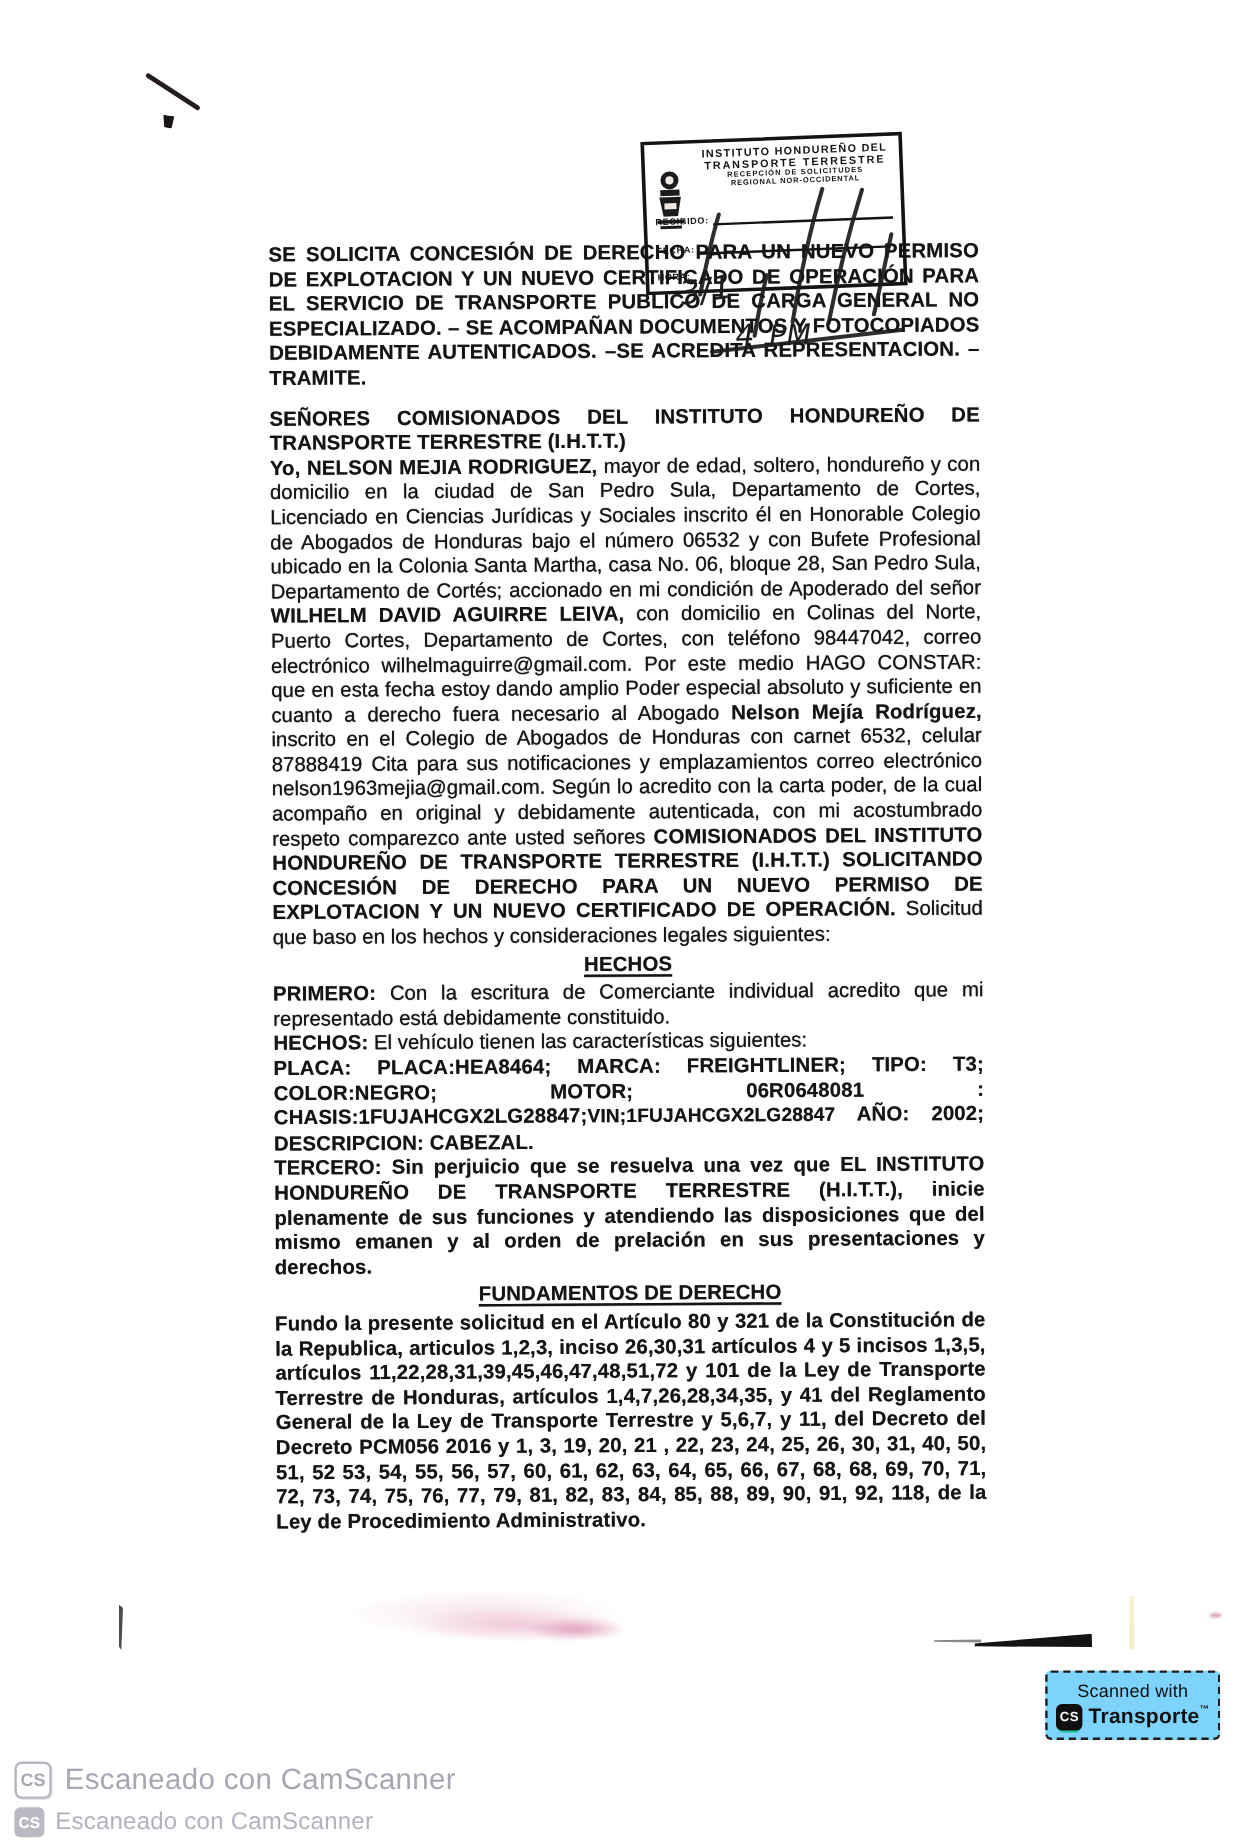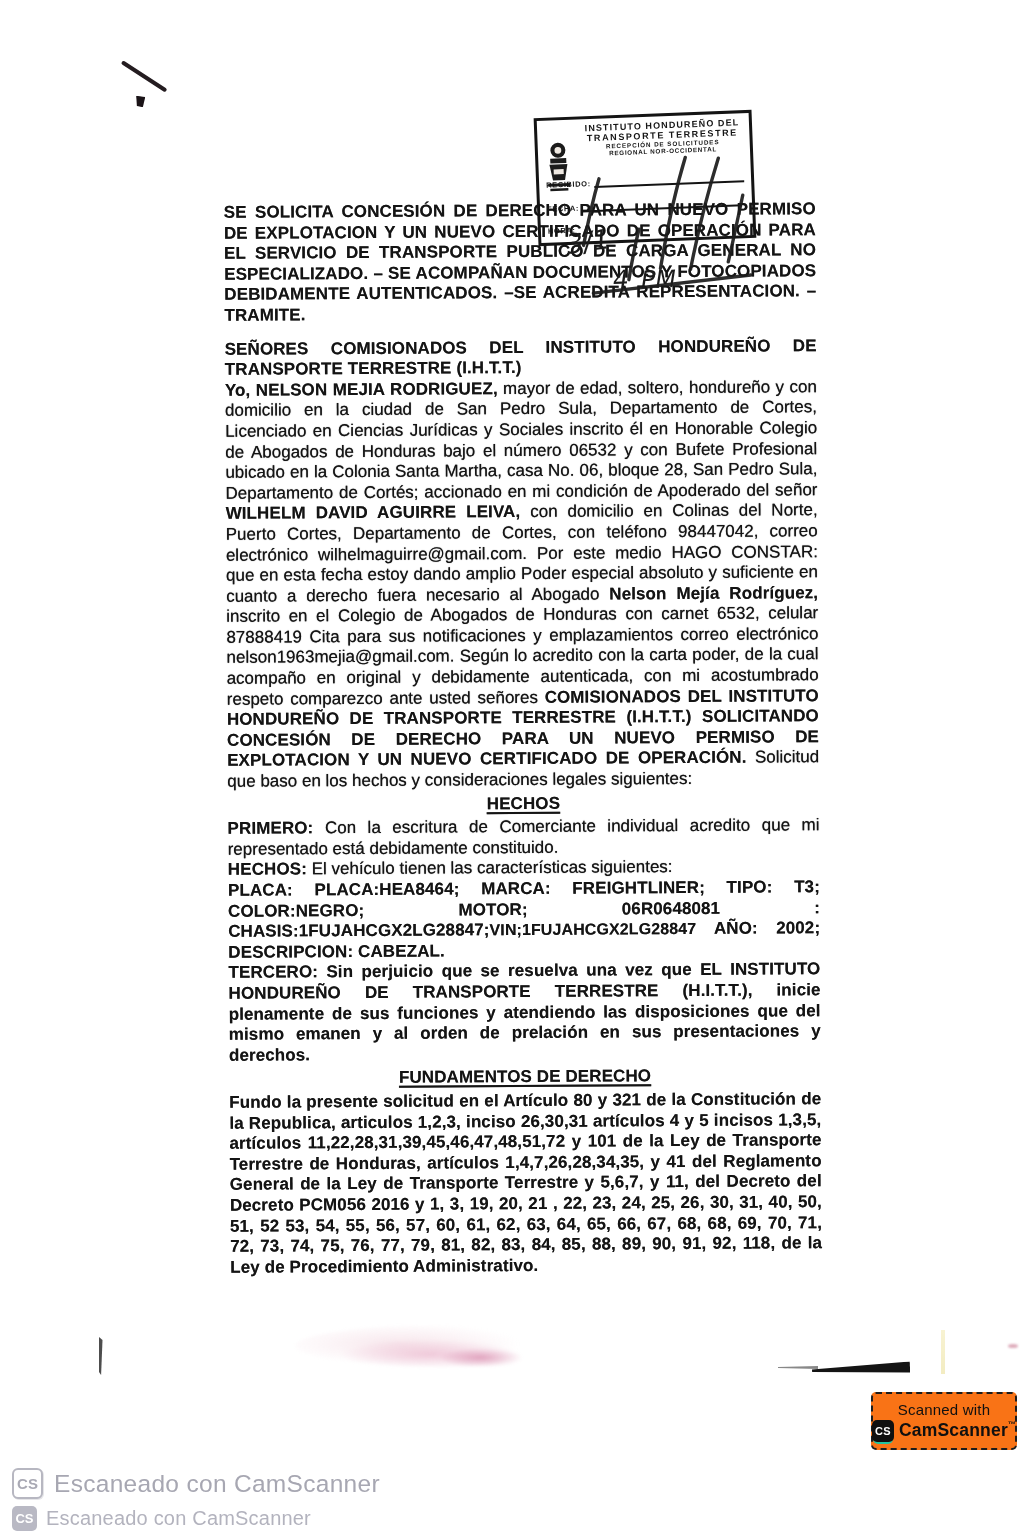--- a/index.html
+++ b/index.html
@@ -70,21 +70,21 @@
   .black-wedge{position:absolute;left:812px;top:1362px;width:98px;height:13px;background:#141414;
     clip-path:polygon(0 52%,100% 2%,100% 88%,0 70%);transform:rotate(-1deg);}
   .wedge-tail{position:absolute;left:778px;top:1366px;width:40px;height:3px;background:#555;
     clip-path:polygon(0 30%,100% 0,100% 100%,0 70%);opacity:.7;}
   .edge-sliver{position:absolute;left:99px;top:1337px;width:3.5px;height:38px;background:#2e2e2e;opacity:.85;
     clip-path:polygon(0 0,100% 8%,60% 100%,0 92%);}
 
   
   .scan-badge{
     position:absolute;left:871px;top:1392px;width:146px;height:58px;box-sizing:border-box;
-    border:2px dashed #1d1d1d;border-radius:5px;background:#f97316;
+    border:2px dashed #1d1d1d;border-radius:5px;background:#7dd3fc;
     display:flex;flex-direction:column;align-items:center;justify-content:center;gap:2px;
   }
   .badge-top{font-size:15px;color:#101010;letter-spacing:.2px;}
   .badge-row{display:flex;align-items:center;gap:5px;}
   .cs-logo{width:22px;height:22px;position:relative;}
   .cs-logo .sq{position:absolute;inset:0;background:#101010;border-radius:5px;
     display:flex;align-items:center;justify-content:center;color:#fff;font-weight:700;font-size:11px;letter-spacing:.3px;}
   .cs-logo .teal{position:absolute;left:1px;right:1px;bottom:-2px;height:5px;border-radius:0 0 5px 5px;}
   .badge-brand{font-size:17.5px;font-weight:700;color:#101010;letter-spacing:.2px;}
   .badge-tm{font-size:8px;vertical-align:top;color:#101010;}
@@ -179,21 +179,21 @@
   <div class="edge-sliver"></div>
 
   <div class="scan-badge">
     <div class="badge-top">Scanned with</div>
     <div class="badge-row">
       <div class="cs-logo">
         <div class="teal" style="background: rgb(35, 196, 161);"></div>
         <div class="sq">CS</div>
       </div>
       <div class="badge-brand">
-        <span>CamScanner</span><span class="badge-tm">™</span>
+        <span>Transporte</span><span class="badge-tm">™</span>
       </div>
     </div>
   </div>
 
   <div class="footer-line footer-1">
     <div class="cs-box-outline">CS</div>
     <div class="footer-text-1">Escaneado con CamScanner</div>
   </div>
   <div class="footer-line footer-2">
     <div class="cs-box-filled">CS</div>

